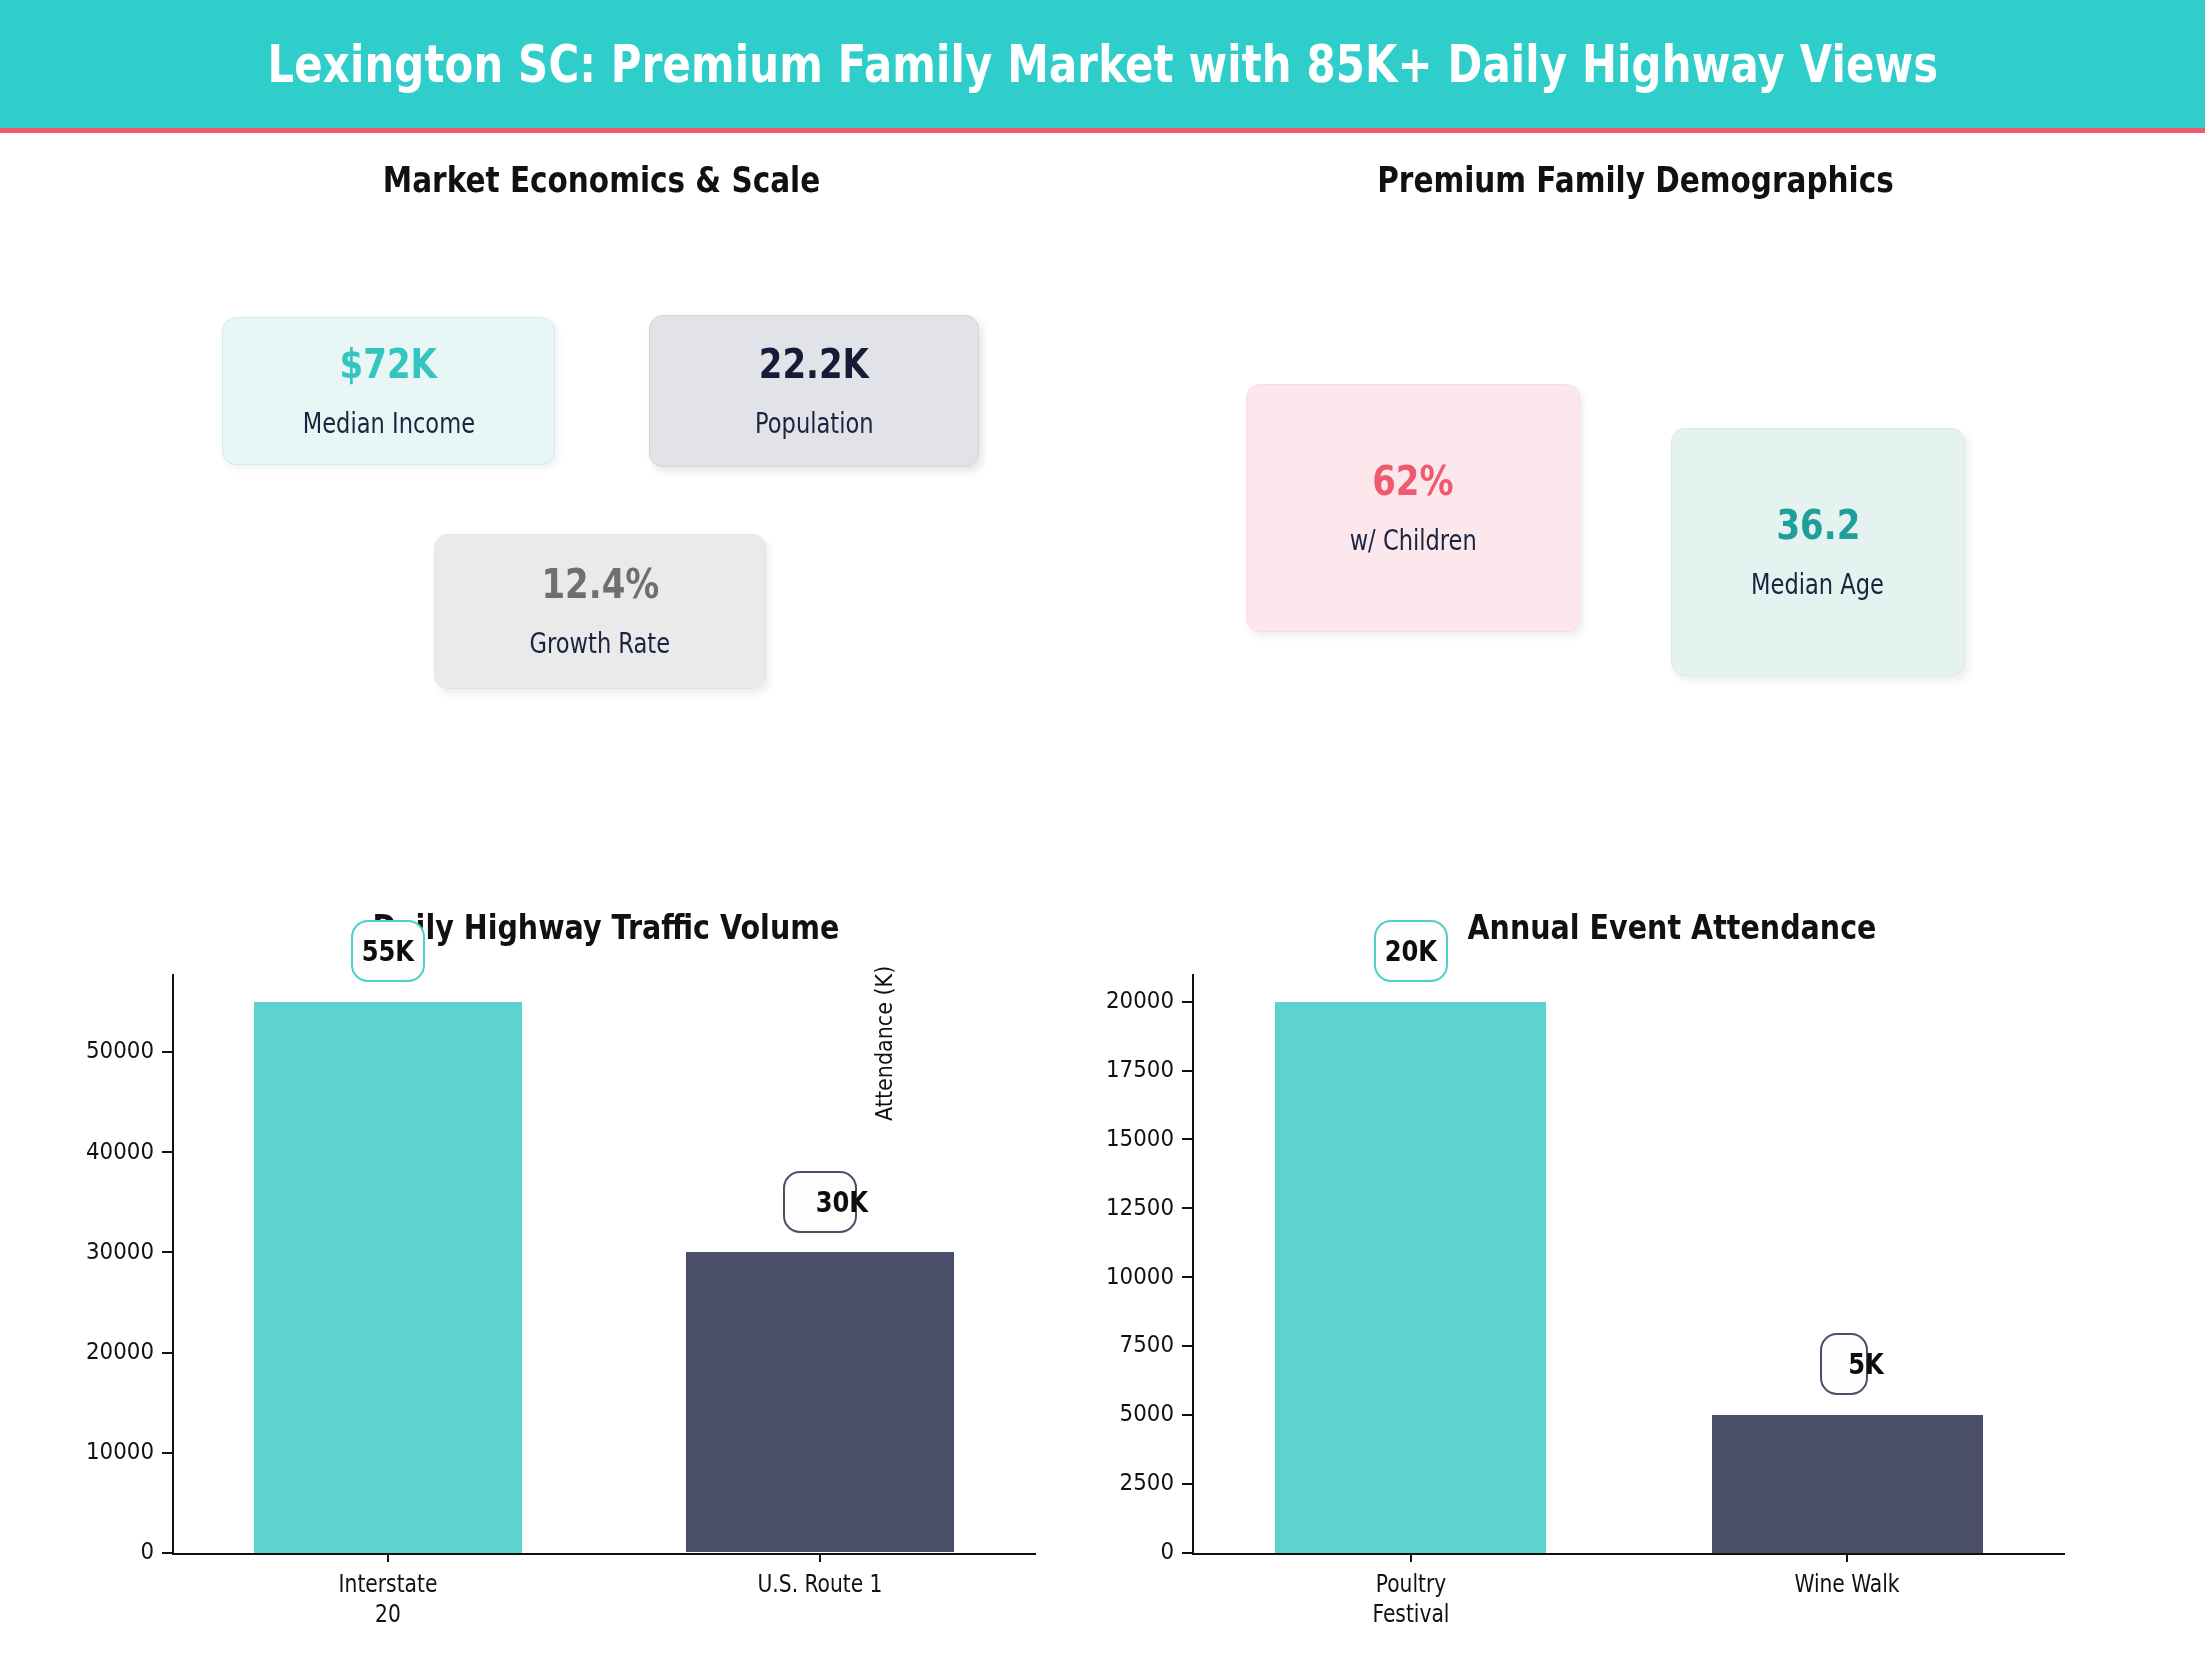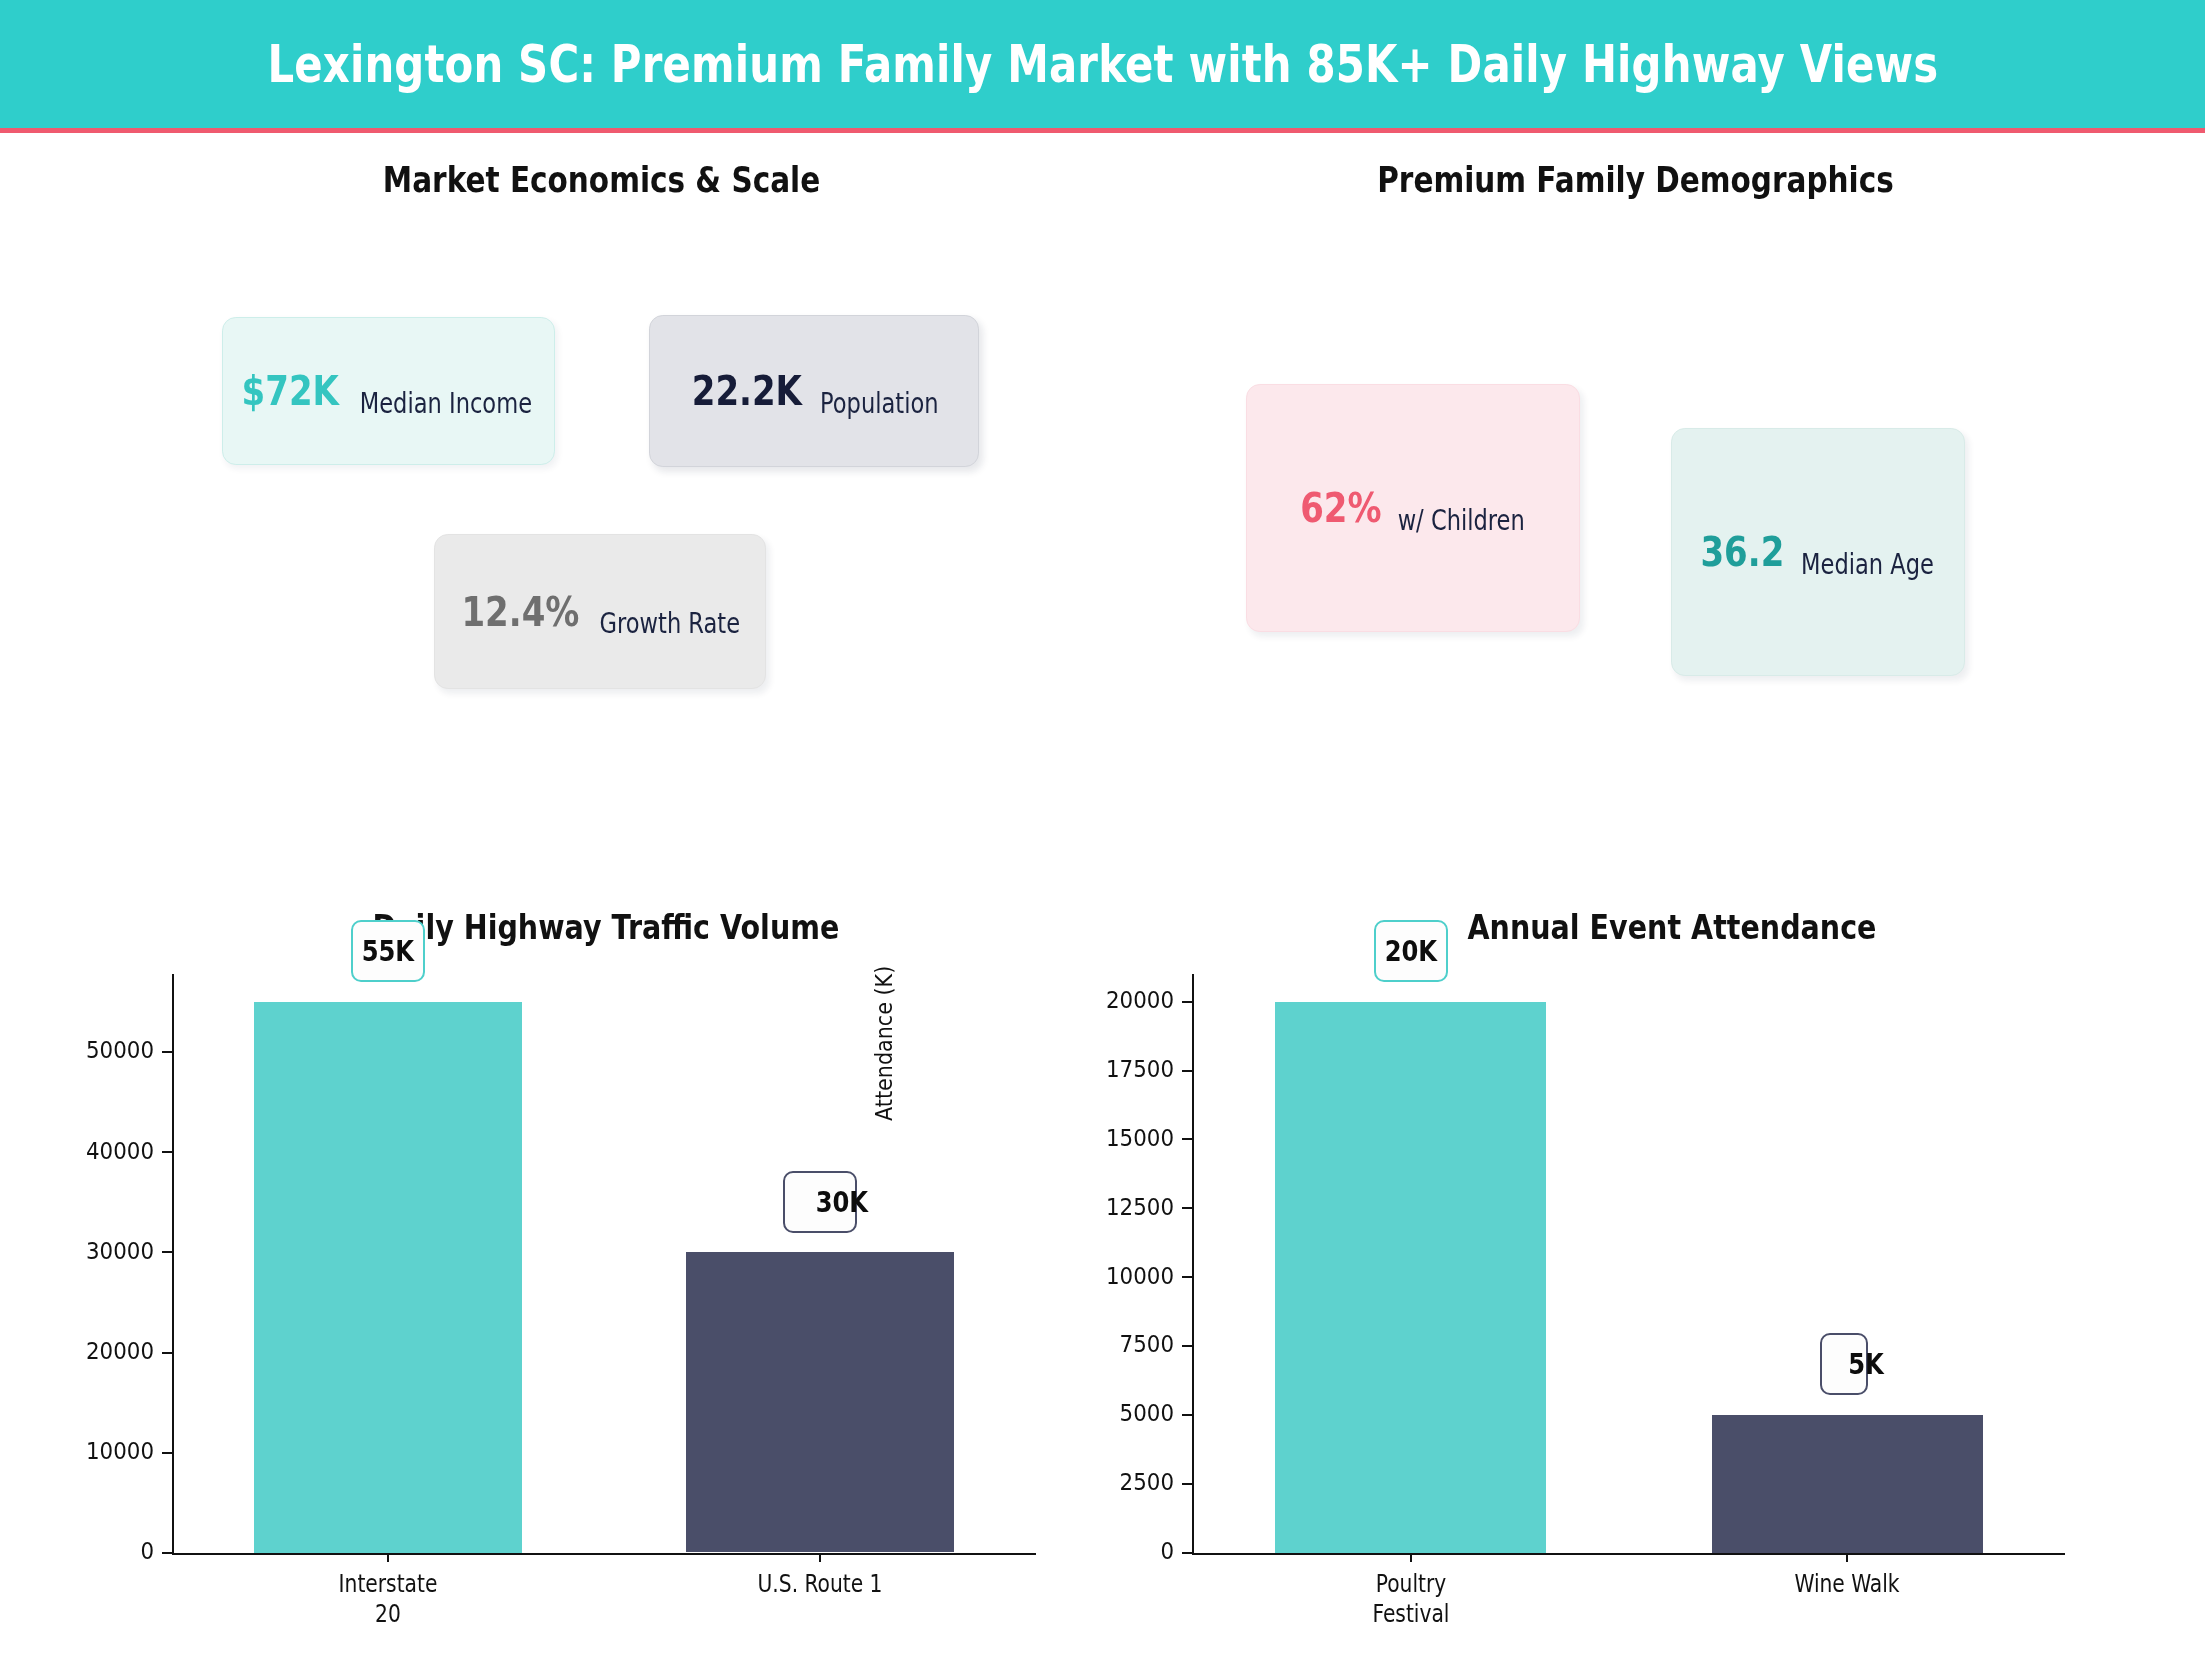--- a/index.html
+++ b/index.html
@@ -29,21 +29,21 @@
     position:absolute;text-align:center;font-size:36px;font-weight:bold;color:#111111;
     font-family:"DejaVu Sans","Liberation Sans",sans-serif;
     transform:scaleX(0.82);white-space:nowrap;
   }
   #title-econ{left:142px;top:159px;width:919px;}
   #title-demo{left:1176px;top:159px;width:919px;}
 
   
   .kpi{
     position:absolute;border-radius:13.8px;
-    display:flex;flex-direction:row;align-items:center;justify-content:center;
+    display:flex;flex-direction:column;align-items:center;justify-content:center;
     box-sizing:border-box;
   }
   .kpi .val{
     font-size:40px;font-weight:bold;line-height:1;
     font-family:"DejaVu Sans","Liberation Sans",sans-serif;
     transform:scaleX(0.85);
   }
   .kpi .lbl{
     font-size:28.5px;color:#1b2340;line-height:1;margin-top:26px;
     transform:scaleX(0.88);white-space:nowrap;
@@ -85,21 +85,21 @@
     position:absolute;font-size:23px;color:#111;white-space:nowrap;
     transform-origin:left top;font-family:"DejaVu Sans","Liberation Sans",sans-serif;
   }
   .bar{position:absolute;}
   .xtick-v{position:absolute;background:#111;width:1.8px;height:9.2px;}
   .xlabel{
     position:absolute;font-size:25px;color:#111;text-align:center;line-height:1.18;
     white-space:pre;transform:scaleX(0.9);
   }
   .badge{
-    position:absolute;background:#fdfdfd;border-radius:10px;
+    position:absolute;background:#fdfdfd;border-radius:17px;
     display:flex;align-items:center;justify-content:center;
     font-size:28.5px;font-weight:bold;color:#0d0d0d;
     font-family:"DejaVu Sans","Liberation Sans",sans-serif;
     box-sizing:border-box;
   }
   .badge.teal{border:2.8px solid #4ecfcb;}
   .badge.dark{border:2.8px solid #4a4e69;padding-left:44px;}
   .badge span{transform:scaleX(0.85);display:block;}
 </style>
 </head>

